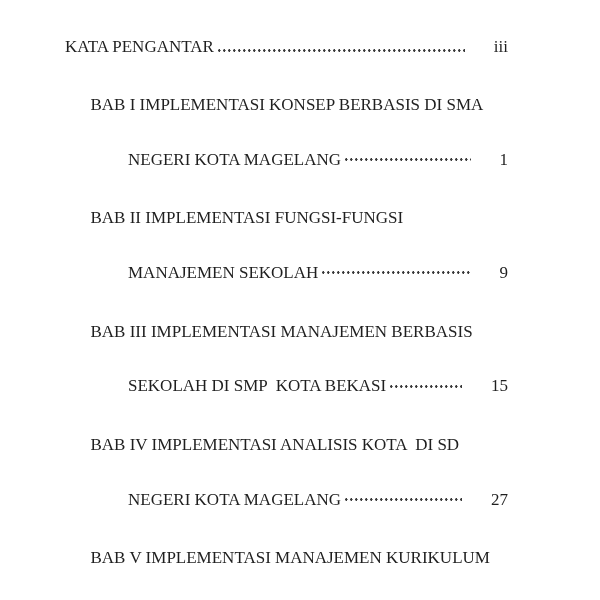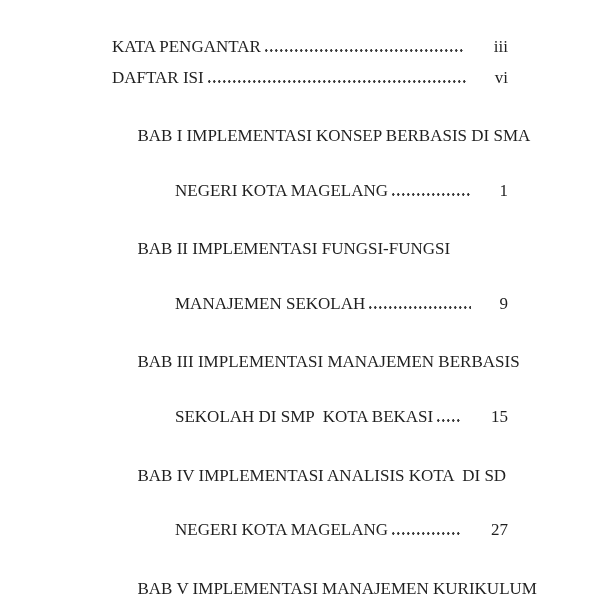--- a/index.html
+++ b/index.html
@@ -14,22 +14,22 @@
     padding: 33px 0 0 65px;
     width: 443px;
   }
   .entry { margin-bottom: 3.5px; }
   .line {
     font-size: 17px;
     line-height: 27.4px;
     white-space: pre;
   }
   .flexline { display: flex; align-items: baseline; }
-  .cont { margin-left: 63px; }
-  .txt { white-space: pre; margin-left: 47px; }
+  .cont { margin-left: 63px; align-items: center; }
+  .txt { white-space: pre; }
   .pg { white-space: pre; margin-left: 27px; }
   .leader {
     flex: 1 1 auto;
     min-width: 6px;
     height: 3px;
     margin: 0 2px 0 4px;
     background-image: radial-gradient(circle at 1.3px 1.5px, #3a3a3a 1.05px, transparent 1.45px);
     background-size: 5px 3px;
     background-repeat: repeat-x;
     background-position: left bottom;
@@ -41,27 +41,20 @@
 <div class="page">
 
   <div class="entry">
     <div class="line flexline">
       <span class="txt">KATA PENGANTAR</span>
       <span class="leader"></span>
       <span class="pg">iii</span>
     </div>
   </div>
 
-  <div class="entry">
-    <div class="line flexline">
-      <span class="txt">DAFTAR ISI</span>
-      <span class="leader"></span>
-      <span class="pg">vi</span>
-    </div>
-  </div>
 
   <div class="entry">
     <div class="line">
       <span class="txt">BAB I IMPLEMENTASI KONSEP BERBASIS DI SMA</span>
     </div>
     <div class="line flexline cont">
       <span class="txt">NEGERI KOTA MAGELANG</span>
       <span class="leader"></span>
       <span class="pg">1</span>
     </div>

